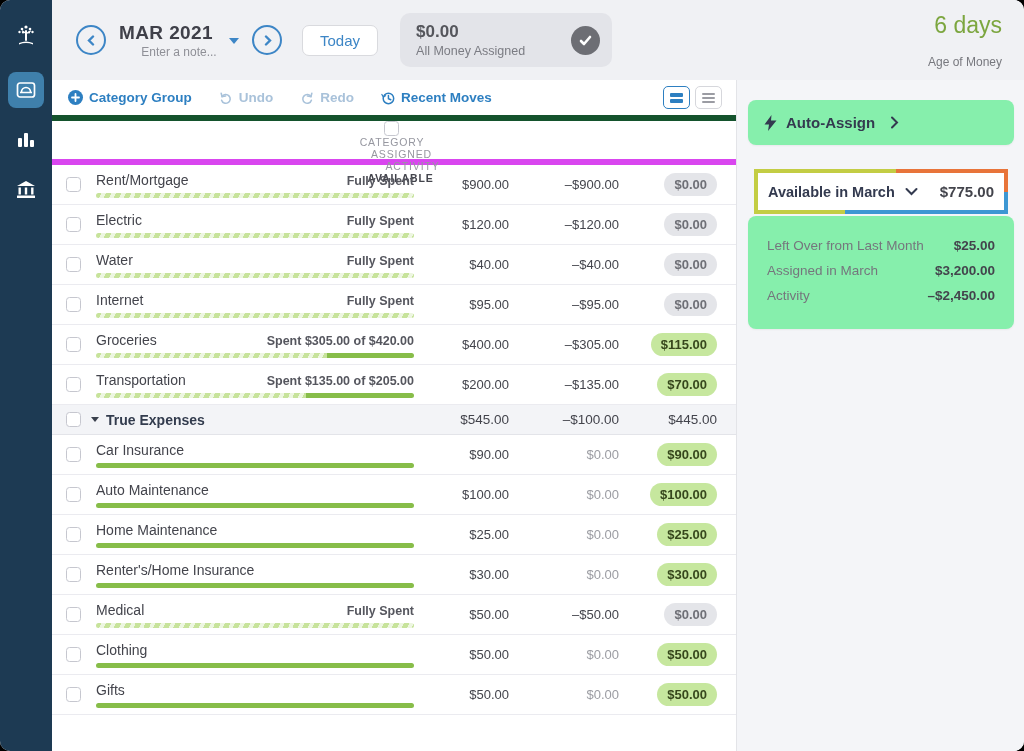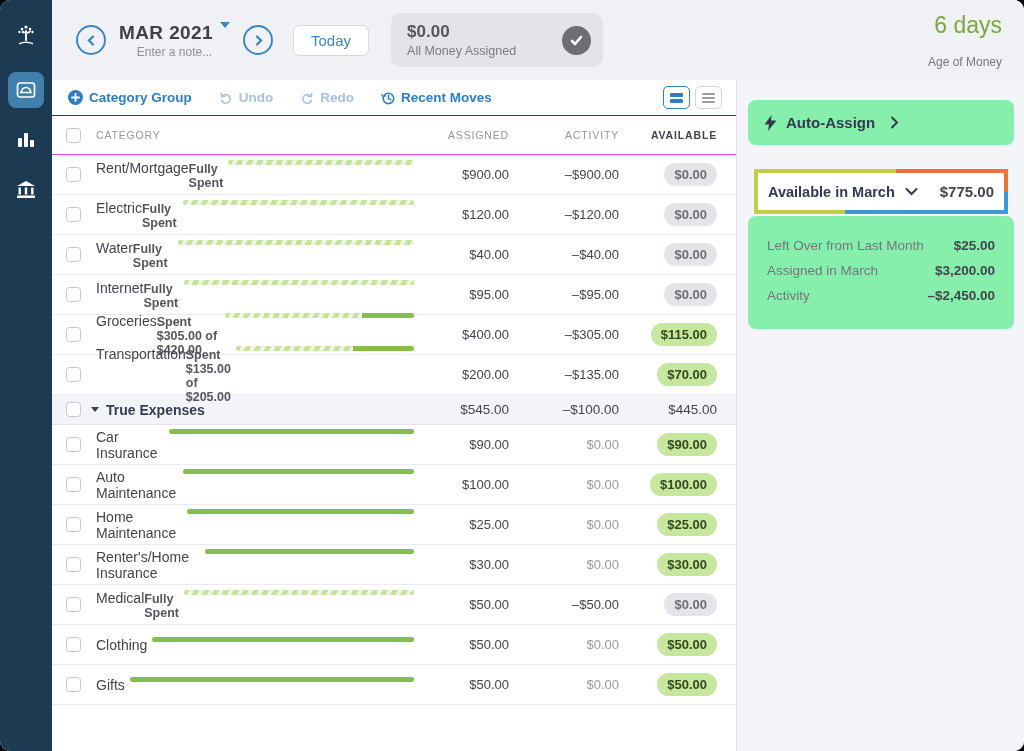--- a/index.html
+++ b/index.html
@@ -7,63 +7,63 @@
        font-family:"Liberation Sans",sans-serif;display:flex;-webkit-font-smoothing:antialiased;}
   
   .sidebar{width:52px;background:#1d3a53;flex-shrink:0;display:flex;flex-direction:column;align-items:center;padding-top:16px;}
   .side-icon{width:36px;height:36px;border-radius:8px;display:flex;align-items:center;justify-content:center;margin-bottom:8px;}
   .side-icon.sel{background:#3f80ac;}
   
   .content{flex:1;display:flex;flex-direction:column;min-width:0;}
   .topbar{height:80px;background:#f0f1f4;display:flex;align-items:center;padding:0 22px 0 24px;flex-shrink:0;}
   .navbtn{width:30px;height:30px;border-radius:50%;border:2px solid #3d86c6;background:transparent;display:flex;align-items:center;justify-content:center;box-sizing:border-box;cursor:pointer;}
   .monthblock{text-align:center;margin:0 13px;}
-  .monthline{font-size:19px;font-weight:700;color:#3f4049;letter-spacing:.4px;display:flex;align-items:flex-start;justify-content:center;}
+  .monthline{font-size:19px;font-weight:700;color:#3f4049;letter-spacing:.4px;display:flex;align-items:flex-end;justify-content:center;gap:9px;}
   .tri-down-blue{width:0;height:0;border-left:5px solid transparent;border-right:5px solid transparent;border-top:6px solid #3d86c6;margin-left:7px;display:inline-block;}
   .note{font-size:12px;color:#8f9097;margin-top:1px;}
   .today{margin-left:20px;background:#fff;border:1px solid #d9dade;border-radius:7px;padding:6px 17px;color:#3d86c6;font-size:15px;cursor:pointer;font-family:inherit;}
   .assigned-pill{margin-left:22px;background:#e3e4e9;border-radius:10px;padding:9px 12px 9px 16px;display:flex;align-items:center;}
   .ap-amount{font-size:17px;font-weight:700;color:#55565c;}
   .ap-label{font-size:12.5px;color:#7b7c83;margin-top:2px;}
   .check{width:29px;height:29px;border-radius:50%;background:#6d6e74;display:flex;align-items:center;justify-content:center;margin-left:46px;}
   .age{margin-left:auto;text-align:right;}
   .age-value{color:#7ca63f;font-size:23px;}
   .age-label{font-size:12px;color:#77787e;margin-top:16px;}
   
   .bodyrow{flex:1;display:flex;min-height:0;}
   .table-area{width:685px;background:#fff;border-right:1px solid #e3e4e8;display:flex;flex-direction:column;box-sizing:border-box;flex-shrink:0;}
   
-  .toolbar{height:35px;display:flex;align-items:center;padding:0 14px 0 16px;border-bottom:1px solid #14532d;flex-shrink:0;}
+  .toolbar{height:35px;display:flex;align-items:center;padding:0 14px 0 16px;border-bottom:6px solid #14532d;flex-shrink:0;}
   .tlink{display:flex;align-items:center;gap:6px;font-size:13.5px;font-weight:600;color:#2d7fc1;margin-right:27px;cursor:pointer;}
   .tlink.disabled{color:#a9c2da;cursor:default;}
   .pluscirc{width:15px;height:15px;border-radius:50%;background:#2d7fc1;display:flex;align-items:center;justify-content:center;}
   .toggles{margin-left:auto;display:flex;gap:5px;}
   .toggle{width:27px;height:23px;border-radius:5px;background:#fff;display:flex;flex-direction:column;align-items:center;justify-content:center;gap:2px;box-sizing:border-box;cursor:pointer;}
   .toggle.active{border:1.5px solid #2d7fc1;}
   .toggle.inactive{border:1px solid #d6d7dc;}
   .tgbar{width:13px;height:4px;border-radius:1px;background:#2d7fc1;}
   .tgline{width:13px;height:2px;border-radius:1px;background:#9b9ca3;}
   
-  .thead{height:38px;display:flex;align-items:center;border-bottom:1px solid #d946ef;padding-right:19px;flex-shrink:0;}
+  .thead{height:38px;display:flex;align-items:center;border-bottom:6px solid #d946ef;padding-right:19px;flex-shrink:0;flex-direction:column;}
   .hlabel{font-size:10.5px;letter-spacing:.08em;color:#9697a0;font-weight:400;}
   .hlabel.dark{color:#43444c;font-weight:700;}
   .col-name{flex:1;margin-left:15px;min-width:0;}
   .col-assigned{width:95px;text-align:right;}
   .col-activity{width:110px;text-align:right;}
   .col-avail{width:98px;display:flex;justify-content:flex-end;}
   
   .rows{flex:1;overflow:hidden;}
   .row{display:flex;align-items:center;padding-right:19px;border-bottom:1px solid #ebebf0;box-sizing:border-box;}
   .row.group{height:30px;background:#f3f4f7;border-bottom:1px solid #e3e4e9;}
   .row.cat{height:40px;}
   .cb{width:15px;height:15px;border:1.5px solid #c6c7cf;border-radius:3.5px;background:#fff;margin-left:14px;flex-shrink:0;box-sizing:border-box;cursor:pointer;}
   .tri{width:0;height:0;border-left:4.5px solid transparent;border-right:4.5px solid transparent;border-top:5.5px solid #3a404d;margin-left:10px;flex-shrink:0;}
   .gname{font-size:14px;font-weight:700;color:#333c4e;margin-left:7px;flex:1;min-width:0;}
   .gnum{font-size:13.5px;color:#43444c;}
-  .namecol{flex:1;margin-left:15px;min-width:0;display:flex;justify-content:center;gap:5px;}
+  .namecol{flex:1;margin-left:15px;min-width:0;display:flex;flex-direction:column;justify-content:center;gap:5px;}
   .nameline{display:flex;justify-content:space-between;align-items:baseline;}
   .catname{font-size:14px;color:#43444c;cursor:pointer;}
   .status{font-size:12.5px;font-weight:600;color:#55565e;}
   .bar{height:5px;border-radius:2.5px;overflow:hidden;display:flex;width:100%;}
   .seg{height:100%;flex-shrink:0;}
   .seg.striped{background:repeating-linear-gradient(115deg,#c7e39b 0 5px,#edf6e1 5px 9px);}
   .seg.solid{background:#87bd49;}
   .num{font-size:13px;color:#43444c;}
   .num.zero{color:#9b9ca2;}
   .pill{font-size:13px;font-weight:700;padding:3px 10px;border-radius:20px;line-height:1.35;cursor:pointer;}

